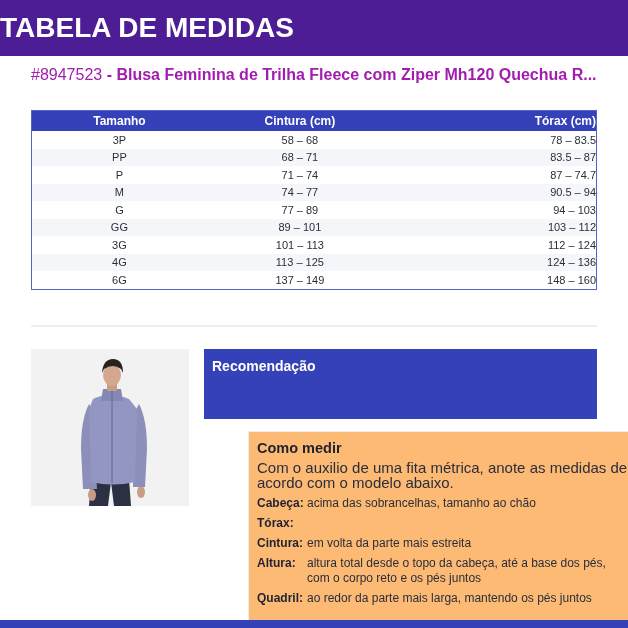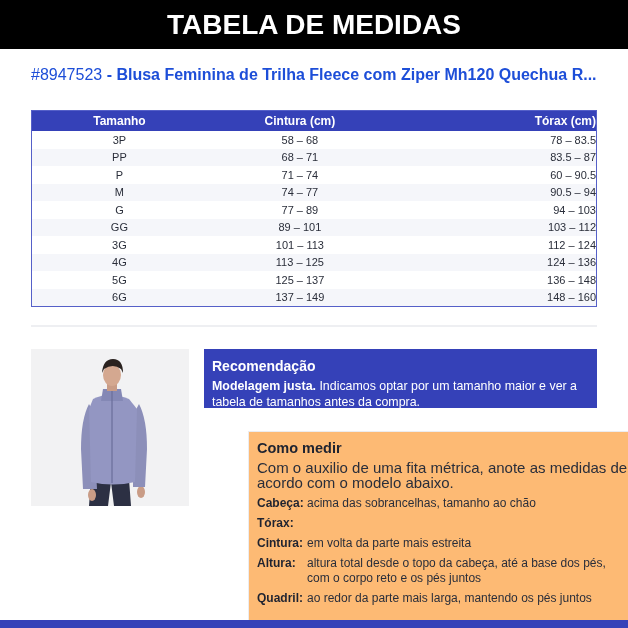--- a/index.html
+++ b/index.html
@@ -1,31 +1,31 @@
 <!DOCTYPE html>
 <html><head>
   <meta charset="utf-8">
   <style>
     * { margin: 0; padding: 0; box-sizing: border-box; }
     html, body { width: 628px; height: 628px; overflow: hidden; background: #ffffff; }
     body { font-family: "Liberation Sans", "DejaVu Sans", sans-serif; color: #1f2330; position: relative; }
 
     .top-banner {
-      position: absolute; left: 0; top: 0; width: 628px; height: 49px;
-      background: #000000;
-      display: flex; align-items: center; justify-content: center;
+      position: absolute; left: 0; top: 0; width: 628px; height: 56px;
+      background: #4c1d95;
+      display: flex; align-items: center; justify-content: flex-start;
     }
     .top-banner h1 {
       color: #ffffff; font-size: 28px; font-weight: bold; letter-spacing: 0px;
       font-family: "Liberation Sans", sans-serif;
     }
 
     .product-title {
       position: absolute; left: 31px; top: 66px; width: 575px;
-      font-size: 16px; white-space: nowrap; overflow: hidden; color: #1d4ed8;
+      font-size: 16px; white-space: nowrap; overflow: hidden; color: #a21caf;
     }
     .product-title .sku { font-weight: normal; }
     .product-title .name { font-weight: bold; }
 
     .size-table-wrap {
       position: absolute; left: 31px; top: 110px; width: 566px;
       border: 1px solid #5560c8;
     }
     table.size-table { width: 100%; border-collapse: collapse; font-size: 11px; }
     .size-table thead th {
@@ -45,21 +45,21 @@
       position: absolute; left: 31px; top: 325px; width: 566px; height: 2px;
       background: #eeeff2;
     }
 
     .product-image {
       position: absolute; left: 31px; top: 349px; width: 158px; height: 157px;
       background: #f2f2f3; overflow: hidden;
     }
 
     .recommendation {
-      position: absolute; left: 204px; top: 349px; width: 393px; height: 59px;
+      position: absolute; left: 204px; top: 349px; width: 393px; height: 70px;
       background: #3541b8; color: #ffffff; padding: 9px 8px 0 8px;
     }
     .recommendation h2 { font-size: 14px; font-weight: bold; margin-bottom: 4px; }
     .recommendation p { font-size: 12.4px; line-height: 16px; }
     .recommendation p b { font-weight: bold; }
 
     .how-to {
       position: absolute; left: 204px; top: 431px; width: 393px; height: 190px;
       border: 1px solid #ececef; border-bottom: none; background: #fdba74; padding: 8px 9px 0 8px; margin-left: 44px;
     }
@@ -101,21 +101,21 @@
         <td>78 – 83.5</td>
       </tr>
       <tr>
         <td>PP</td>
         <td>68 – 71</td>
         <td>83.5 – 87</td>
       </tr>
       <tr>
         <td>P</td>
         <td>71 – 74</td>
-        <td>60 – 90.5</td>
+        <td>87 – 74.7</td>
       </tr>
       <tr>
         <td>M</td>
         <td>74 – 77</td>
         <td>90.5 – 94</td>
       </tr>
       <tr>
         <td>G</td>
         <td>77 – 89</td>
         <td>94 – 103</td>
@@ -129,25 +129,20 @@
         <td>3G</td>
         <td>101 – 113</td>
         <td>112 – 124</td>
       </tr>
       <tr>
         <td>4G</td>
         <td>113 – 125</td>
         <td>124 – 136</td>
       </tr>
       <tr>
-        <td>5G</td>
-        <td>125 – 137</td>
-        <td>136 – 148</td>
-      </tr>
-      <tr>
         <td>6G</td>
         <td>137 – 149</td>
         <td>148 – 160</td>
       </tr>
     </tbody>
   </table>
 </div>
 
 <div class="divider"></div>
 
@@ -172,21 +167,20 @@
     <rect x="76" y="34" width="10" height="8" fill="#c99c86"></rect>
 
     <ellipse cx="81" cy="26" rx="9" ry="11" fill="#d4a890"></ellipse>
 
     <path d="M71 24 Q72 10 82 10 Q92 10 92 24 L90 20 Q82 14 73 20 Z" fill="#2a221f"></path>
   </svg>
 </div>
 
 <div class="recommendation">
   <h2>Recomendação</h2>
-  <p><b>Modelagem justa.</b><span> Indicamos optar por um tamanho maior e ver a tabela de tamanhos antes da compra.</span></p>
 </div>
 
 <div class="how-to">
   <h2>Como medir</h2>
   <p class="intro">Com o auxilio de uma fita métrica, anote as medidas de acordo com o modelo abaixo.</p>
   <div class="measure-row">
     <span class="label">Cabeça:</span>
     <span class="desc">acima das sobrancelhas, tamanho ao chão</span>
   </div>
   <div class="measure-row">

